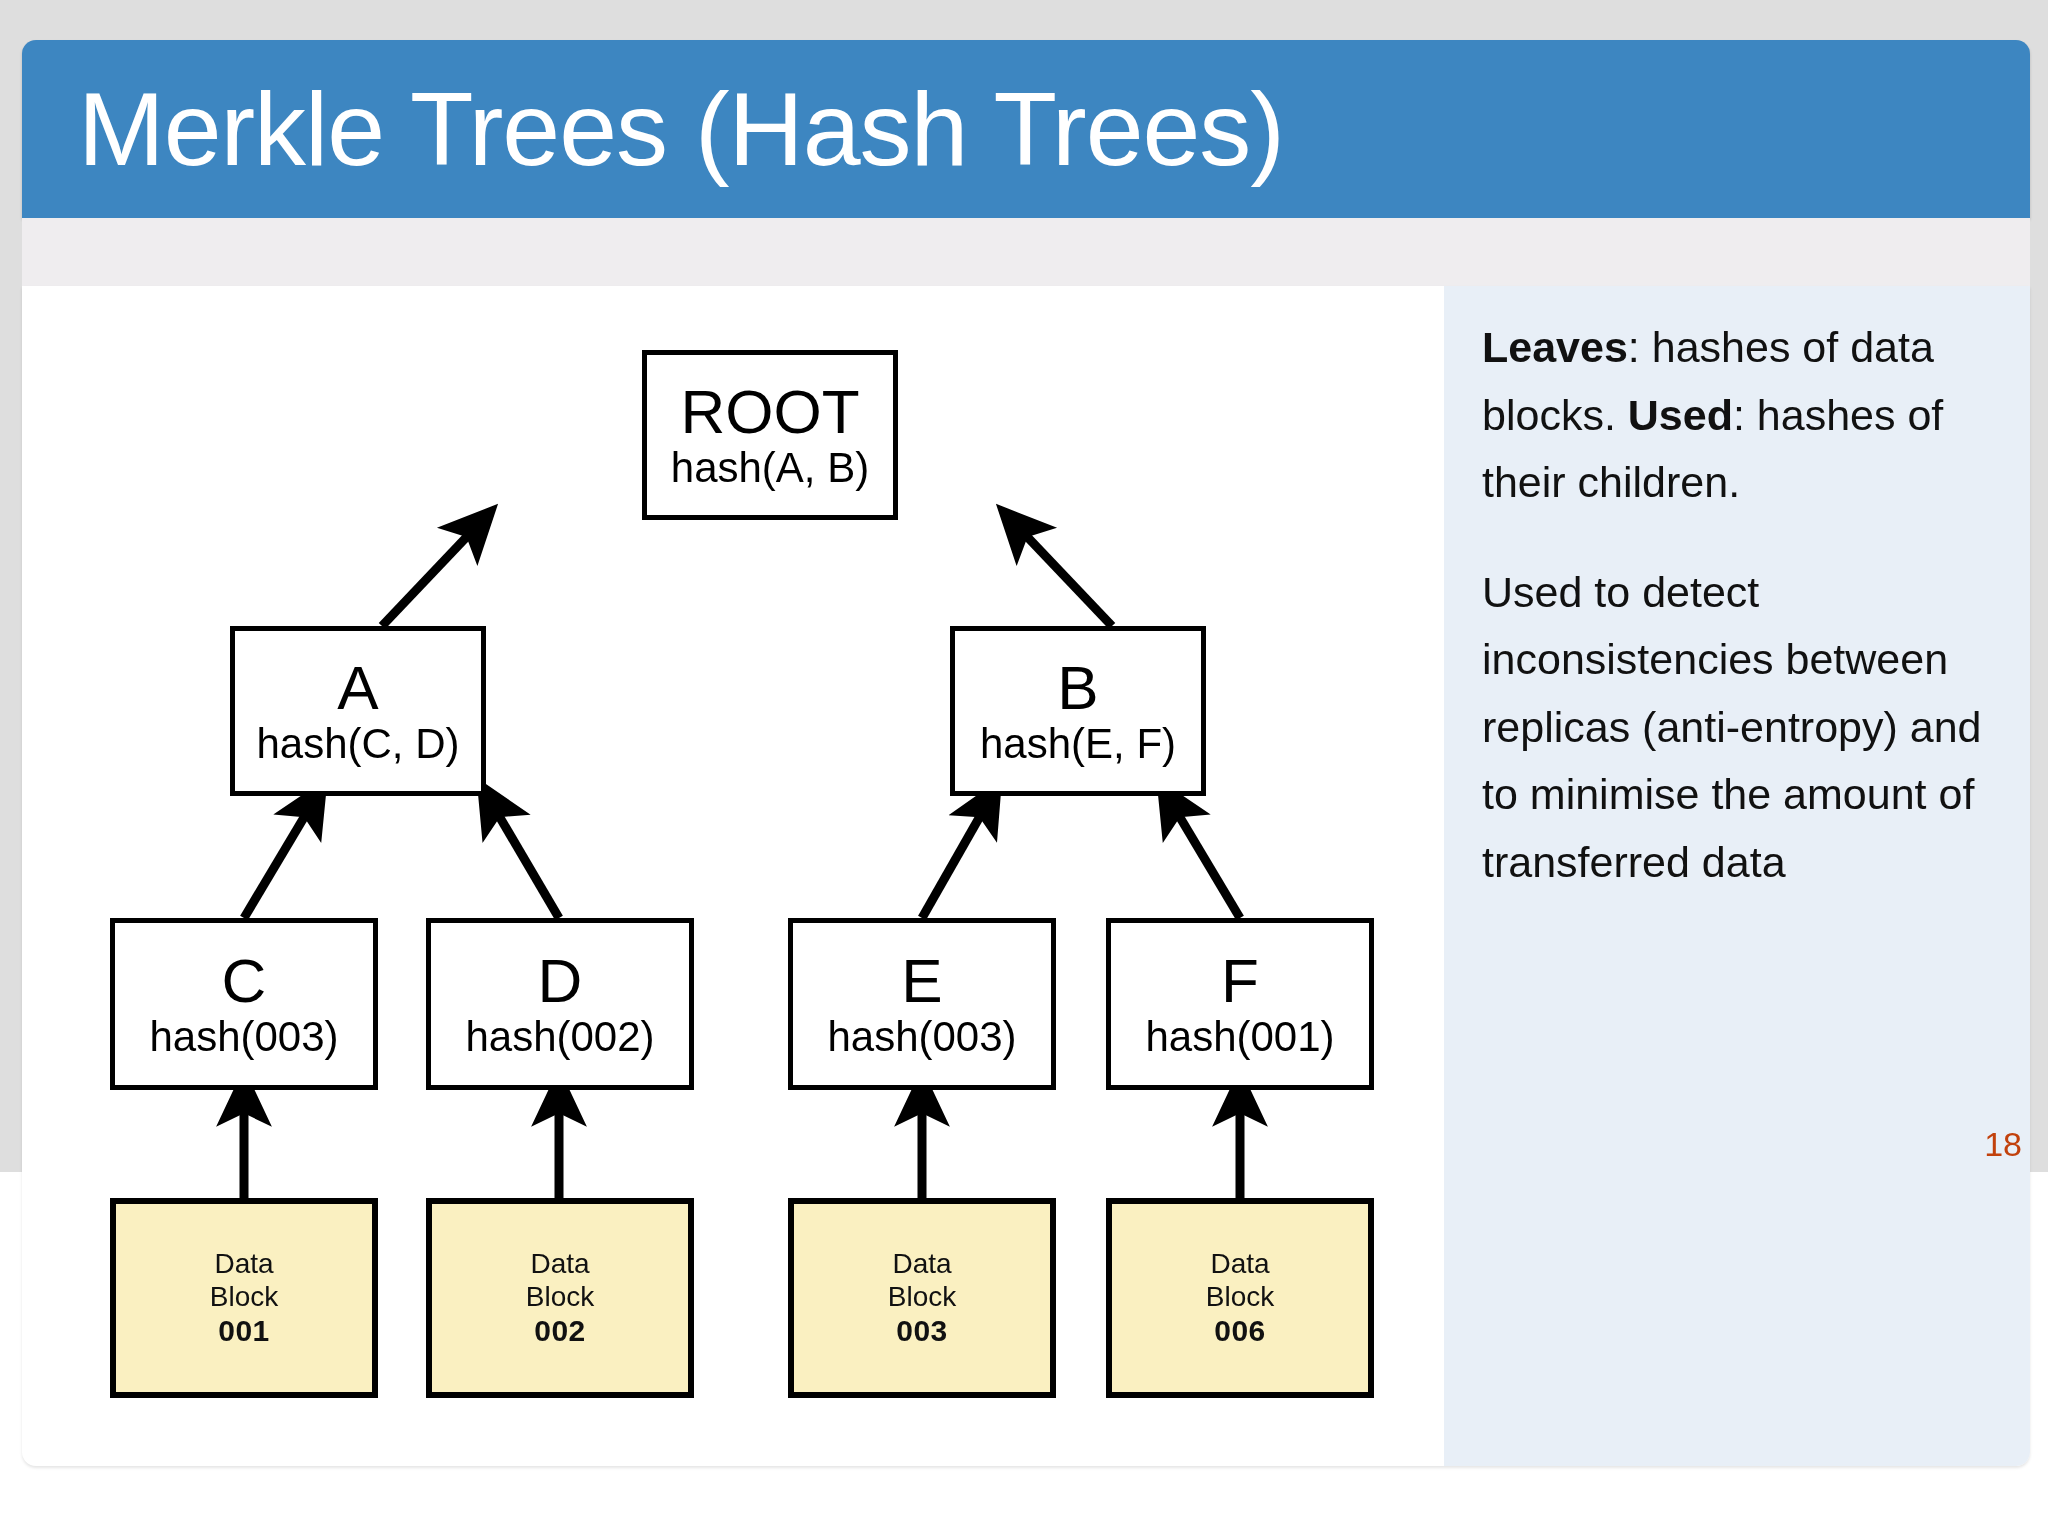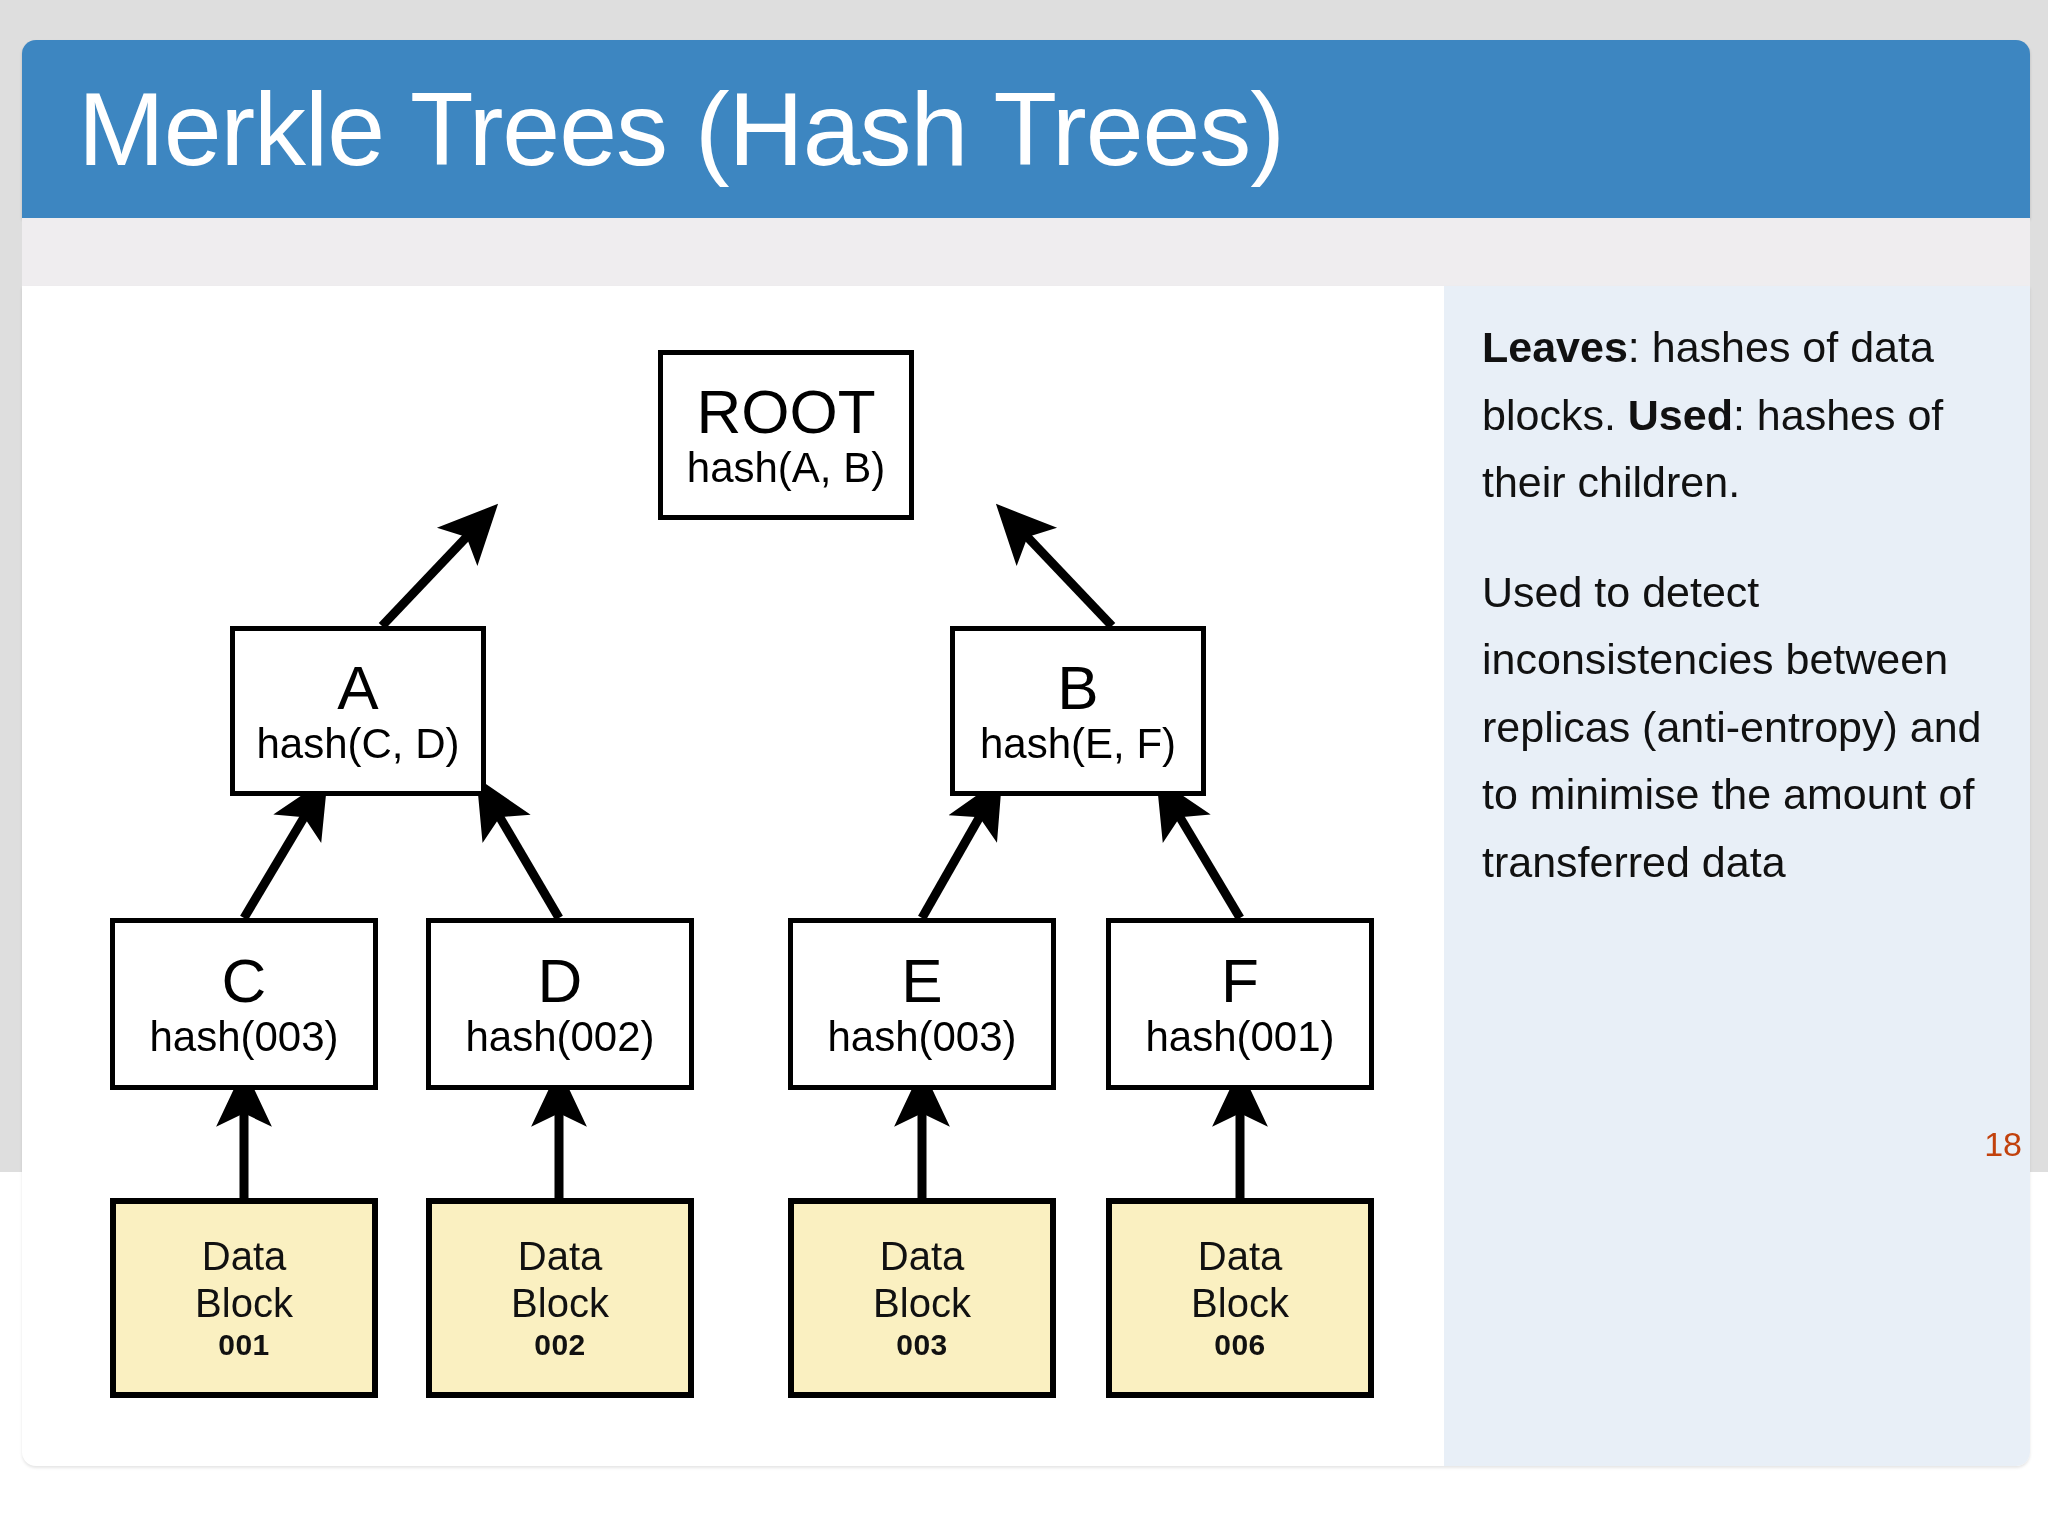--- a/index.html
+++ b/index.html
@@ -149,21 +149,21 @@
     border: 6px solid #000000;
     background: #faf0c1;
     display: flex;
     flex-direction: column;
     align-items: center;
     justify-content: center;
     font-family: "Liberation Sans", sans-serif;
     color: #111111;
   }
   .datablock .db-line {
-    font-size: 40px;
+    font-size: 28px;
     line-height: 1.18;
     font-weight: 400;
   }
   .datablock .db-id {
     font-size: 30px;
     line-height: 1.18;
     font-weight: 700;
     letter-spacing: 0.5px;
   }
 </style>
@@ -199,21 +199,21 @@
         <line x1="900" y1="632" x2="965" y2="518" stroke="#000000" stroke-width="9" marker-end="url(#ah)"></line>
 
         <line x1="1218" y1="632" x2="1150" y2="518" stroke="#000000" stroke-width="9" marker-end="url(#ah)"></line>
 
         <line x1="222" y1="912" x2="222" y2="812" stroke="#000000" stroke-width="9" marker-end="url(#ah)"></line>
         <line x1="537" y1="912" x2="537" y2="812" stroke="#000000" stroke-width="9" marker-end="url(#ah)"></line>
         <line x1="900" y1="912" x2="900" y2="812" stroke="#000000" stroke-width="9" marker-end="url(#ah)"></line>
         <line x1="1218" y1="912" x2="1218" y2="812" stroke="#000000" stroke-width="9" marker-end="url(#ah)"></line>
       </svg>
 
-      <div class="node" style="left:636px; top:64px; width:256px; height:170px;justify-content:center;">
+      <div class="node" style="left:620px; top:64px; width:256px; height:170px;justify-content:center;">
         <div class="node-title">ROOT</div>
         <div class="node-sub">hash(A, B)</div>
       </div>
 
       <div class="node" style="left:208px; top:340px; width:256px; height:170px;">
         <div class="node-title">A</div>
         <div class="node-sub">hash(C, D)</div>
       </div>
 
       <div class="node" style="left:928px; top:340px; width:256px; height:170px;">

